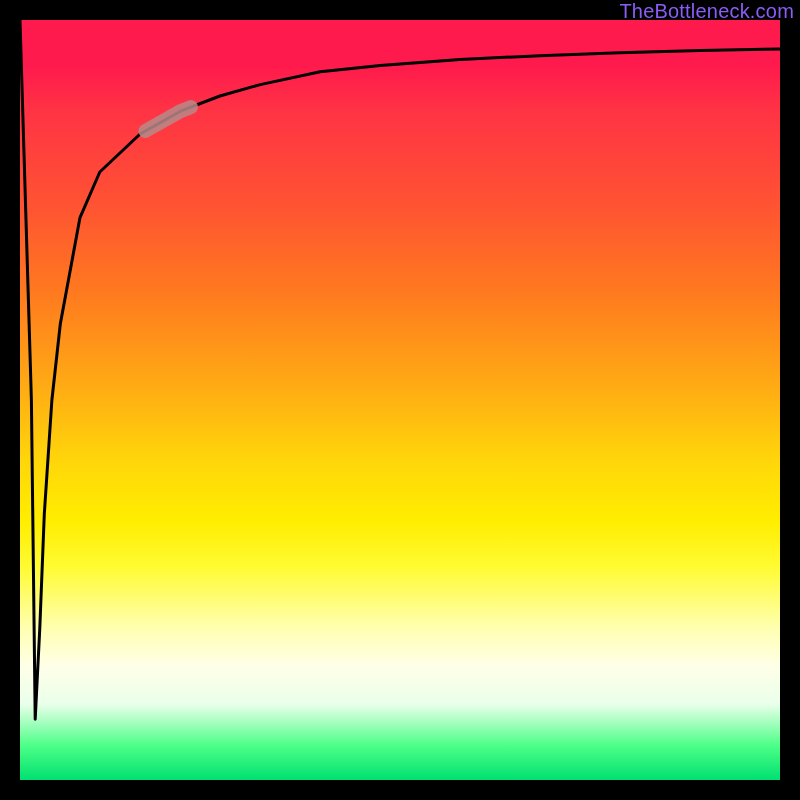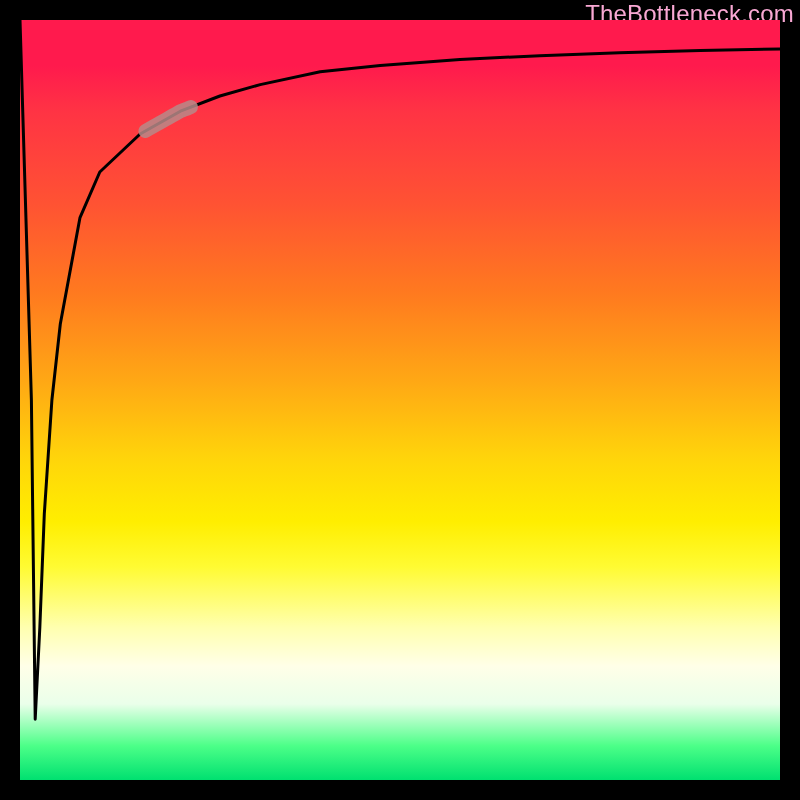--- a/index.html
+++ b/index.html
@@ -37,22 +37,22 @@
       #ffffe8 85%,
       #eaffea 90%,
       #4cff88 95.5%,
       #00e070 100%
     );
   }
   .credit {
     position: absolute;
     top: 0px;
     right: 6px;
-    color: #f9a8d4;
-    font-size: 24px;
+    color: #8b5cf6;
+    font-size: 20px;
     font-weight: 400;
     letter-spacing: 0.2px;
   }
   svg.curve {
     position: absolute;
     left: 0;
     top: 0;
     width: 760px;
     height: 760px;
     overflow: visible;

